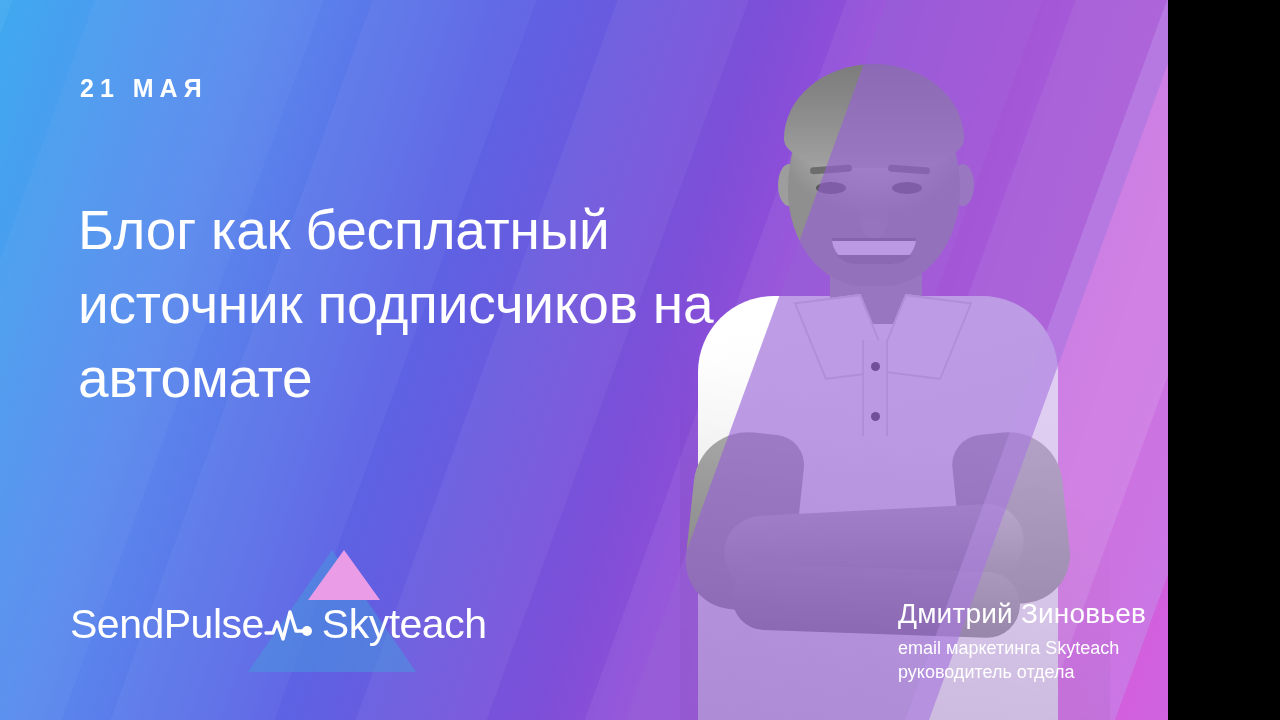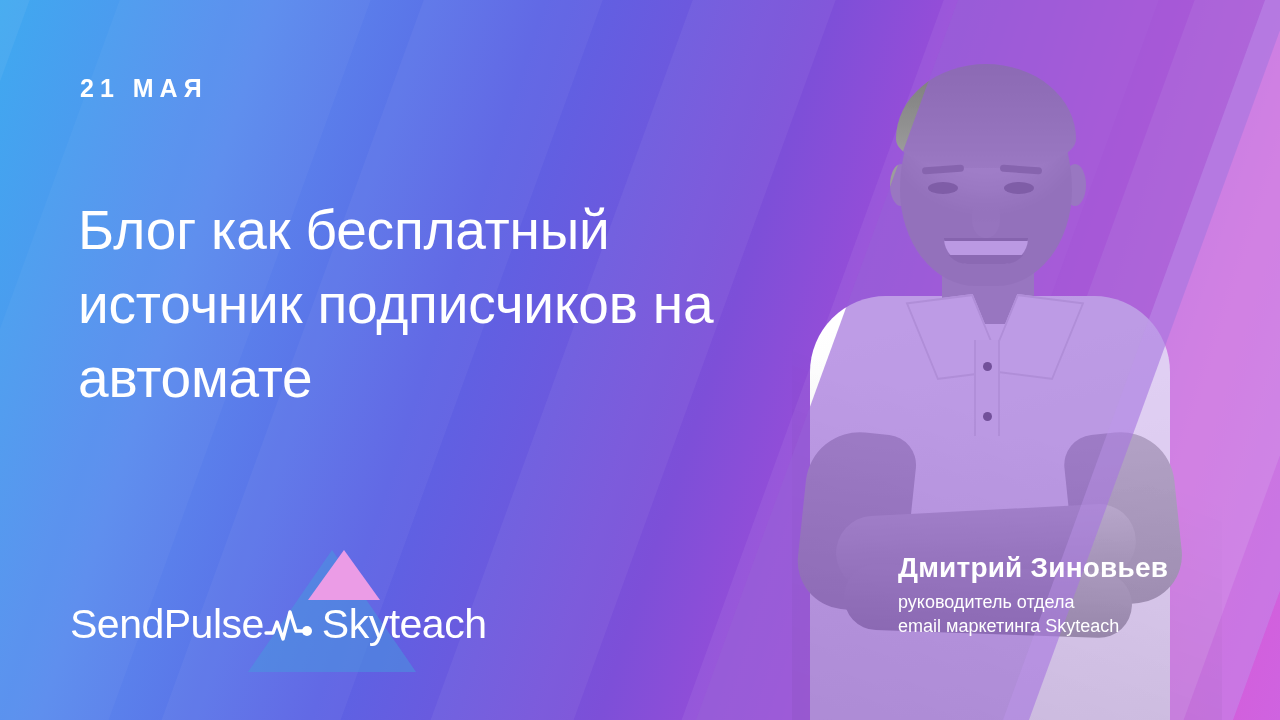--- a/index.html
+++ b/index.html
@@ -5,21 +5,21 @@
 <style>
   html, body {
     margin: 0;
     padding: 0;
     background: #000;
   }
   * { box-sizing: border-box; }
 
   .banner {
     position: relative;
-    width: 1280px;
+    width: 1168px;
     height: 720px;
     overflow: hidden;
     font-family: "Liberation Sans", "DejaVu Sans", sans-serif;
     background: linear-gradient(108deg,
         #3fa9f0 0%,
         #5a8bee 18%,
         #5b63e4 36%,
         #7d4fd8 55%,
         #b84ad8 74%,
         #d957d6 88%,
@@ -322,24 +322,25 @@
 
   
   .speaker {
     position: absolute;
     left: 898px;
     top: 552px;
     width: 340px;
   }
   .speaker-name {
     font-size: 28px;
-    font-weight: 700;
+    font-weight: 400;
     color: #ffffff;
     letter-spacing: 0.2px;
     margin-bottom: 7px;
+    margin-top: 46px;
   }
   .speaker-role {
     font-size: 18px;
     font-weight: 400;
     line-height: 1.33;
     color: #ffffff;
   }
 </style>
 </head>
 <body>
@@ -400,18 +401,18 @@
           <circle cx="43" cy="25" r="5" fill="#ffffff"></circle>
         </svg>
       </span>
       <span>Skyteach</span>
     </div>
   </div>
 
   <div class="speaker">
     <div class="speaker-name">Дмитрий Зиновьев</div>
     <div class="speaker-role">
+      <div>email маркетинга Skyteach</div>
       <div>руководитель отдела</div>
-      <div>email маркетинга Skyteach</div>
     </div>
   </div>
 
 </div>
 
 </body></html>

